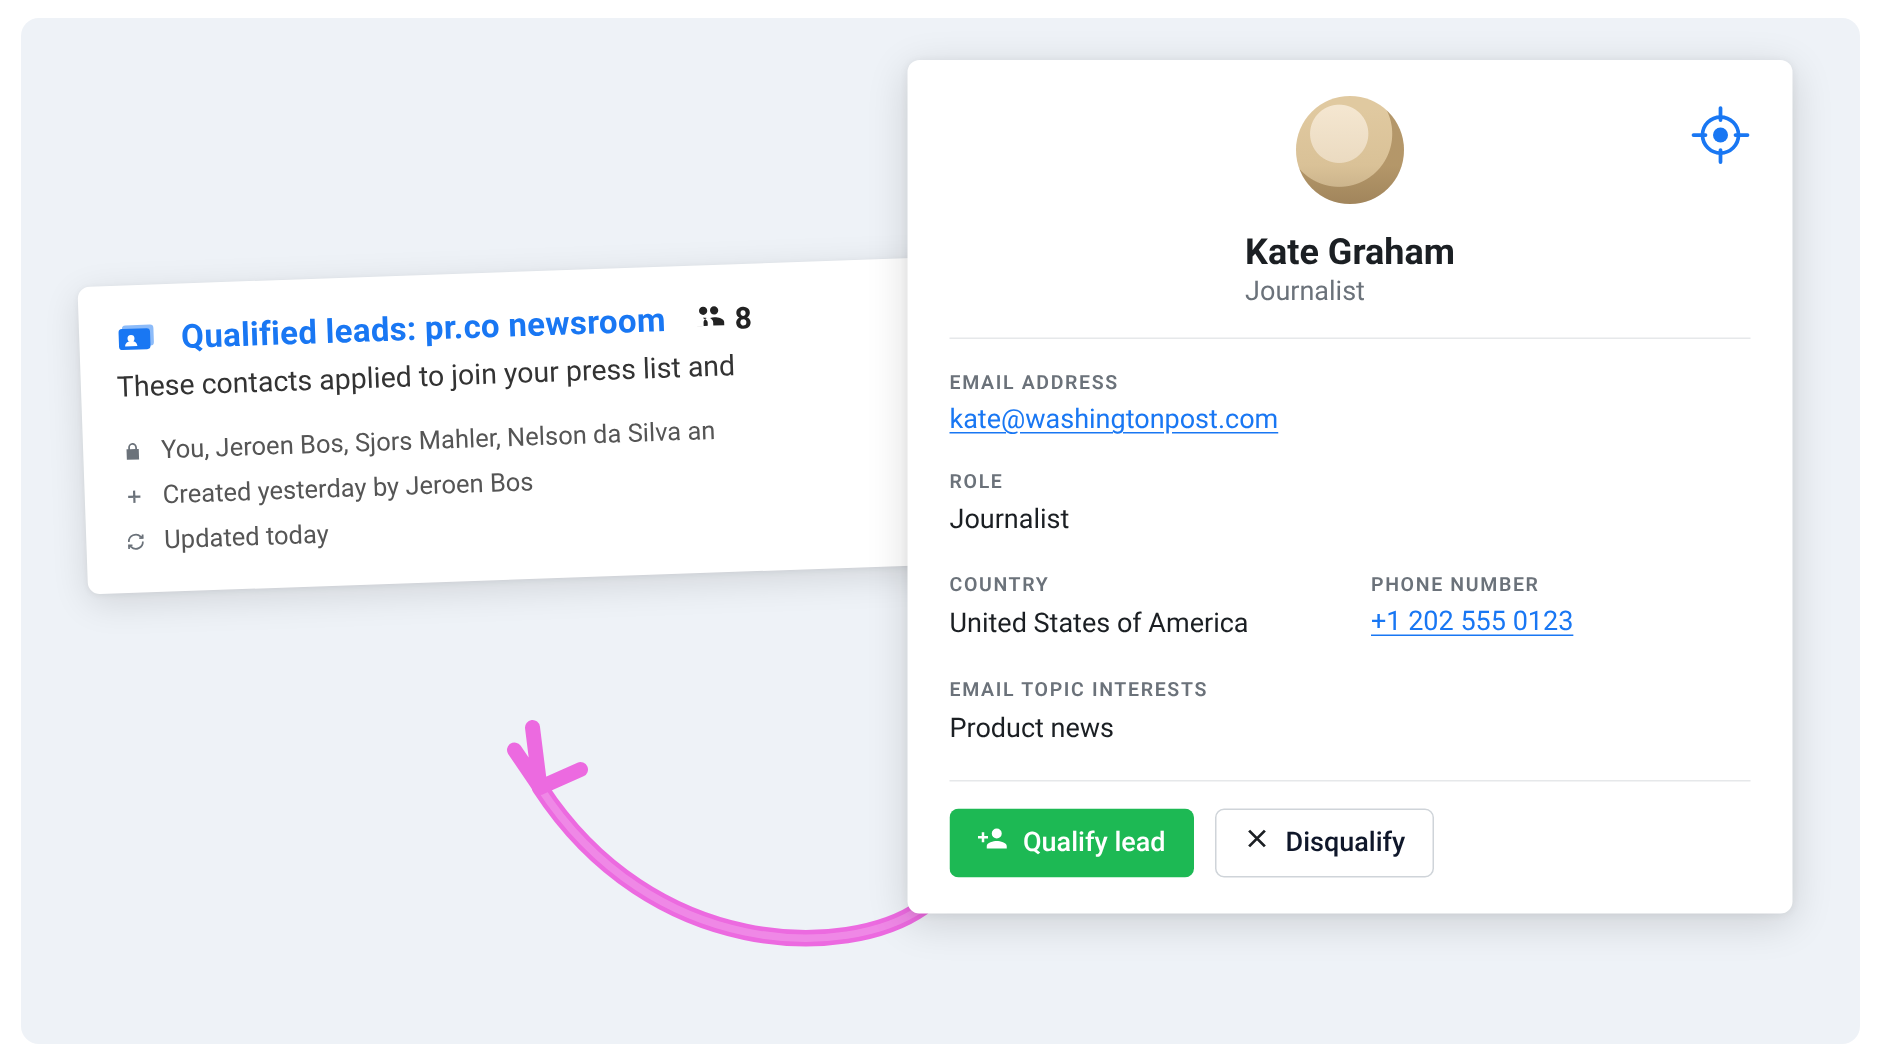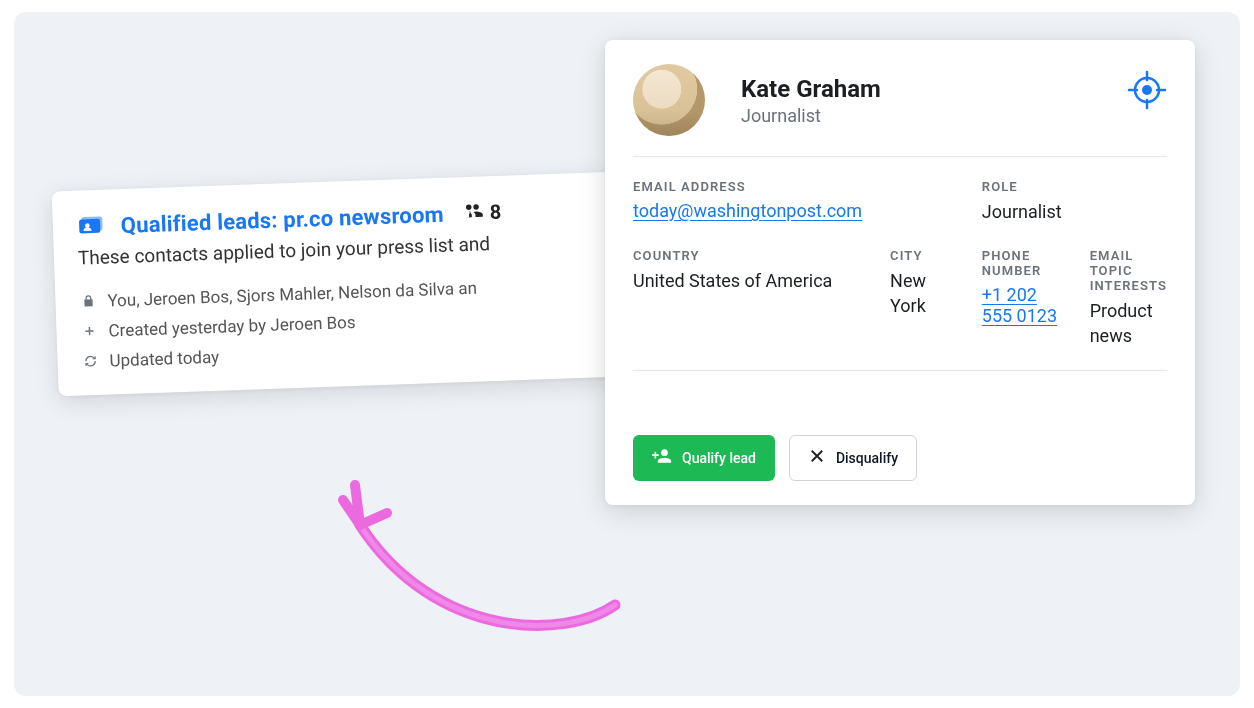--- a/index.html
+++ b/index.html
@@ -85,61 +85,62 @@
     left: 605px;
     top: 40px;
     width: 590px;
     background: #fff;
     border-radius: 8px;
     box-shadow: 0 6px 28px rgba(0,0,0,0.14), 0 1px 6px rgba(0,0,0,0.06);
     padding: 24px 28px 24px 28px;
     box-sizing: border-box;
   }
   .rc-header {
-    display:flex; align-items:center; gap:36px; position:relative;
+    display:flex; align-items:center; gap:18px; position:relative;
     padding-bottom: 20px;
     border-bottom: 1px solid #e6e8ea;
+    flex-direction: column;
   }
   .avatar {
     width:72px; height:72px; border-radius:50%; overflow:hidden; flex:0 0 auto;
     background: radial-gradient(circle at 40% 35%, #f4e6d0 0 30%, #e0c9a0 31% 55%, #b4976a 56% 100%);
     position: relative;
   }
   .avatar::after{
     content:""; position:absolute; left:0; right:0; top:8px; bottom:0;
     background: linear-gradient(180deg, rgba(255,255,255,0) 0%, rgba(180,150,100,0.15) 60%, rgba(105,80,50,0.25) 100%);
   }
   .rc-name { font-size:24px; font-weight:700; color:#1b1f23; }
   .rc-role { font-size:18px; color:#6b727a; margin-top:2px; }
   .target-icon {
     position:absolute; right:0; top:6px; width:40px; height:40px; color:#1977f3;
   }
 
   .rc-grid {
     display:grid;
-    grid-template-columns: 1fr 1fr 1fr 1fr;
+    grid-template-columns: 1fr 1fr;
     column-gap: 28px;
     row-gap: 24px;
     padding-top: 22px;
     padding-bottom: 16px;
   }
   .field-label {
     font-size: 13px; letter-spacing: 1.1px; color:#6b727a; font-weight:600;
     margin-bottom: 6px;
   }
   .field-value { font-size:18px; color:#1b1f23; line-height:1.35; }
   .field-link  { font-size:18px; color:#1977f3; text-decoration: underline; text-underline-offset: 3px; }
 
   .divider { height:1px; background:#e6e8ea; margin: 6px 0 18px; }
 
   .rc-actions { display:flex; gap:14px; }
   .btn {
     display:inline-flex; align-items:center; gap:10px;
-    height:44px; padding:0 18px; border-radius:6px; font-size:14px; font-weight:500;
-    cursor:pointer; user-select:none; border:1px solid transparent;margin-top:46px;
+    height:44px; padding:0 18px; border-radius:6px; font-size:18px; font-weight:500;
+    cursor:pointer; user-select:none; border:1px solid transparent;
   }
   .btn-primary { background:#1db954; color:#fff; }
   .btn-primary svg { fill:#fff; }
   .btn-secondary { background:#fff; color:#0f172a; border-color:#cfd4d9; }
   .btn-secondary svg { stroke:#1b1f23; }
 </style>
 </head>
 <body>
 
 <div class="canvas">
@@ -220,39 +221,35 @@
           <line x1="2" y1="20" x2="10" y2="20" stroke="#1977f3" stroke-width="2.5" stroke-linecap="round"></line>
           <line x1="30" y1="20" x2="38" y2="20" stroke="#1977f3" stroke-width="2.5" stroke-linecap="round"></line>
         </svg>
       </span>
     </div>
 
     <div class="rc-grid">
 
       <div>
         <div class="field-label">EMAIL ADDRESS</div>
-        <a class="field-link">today@washingtonpost.com</a>
+        <a class="field-link">kate@washingtonpost.com</a>
       </div>
       <div>
       </div>
 
       <div>
         <div class="field-label">ROLE</div>
         <div class="field-value">Journalist</div>
       </div>
       <div>
       </div>
 
       <div>
         <div class="field-label">COUNTRY</div>
         <div class="field-value">United States of America</div>
-      </div>
-      <div>
-        <div class="field-label">CITY</div>
-        <div class="field-value">New York</div>
       </div>
 
       <div>
         <div class="field-label">PHONE NUMBER</div>
         <a class="field-link">+1 202 555 0123</a>
       </div>
       <div>
         <div class="field-label">EMAIL TOPIC INTERESTS</div>
         <div class="field-value">Product news</div>
       </div>

